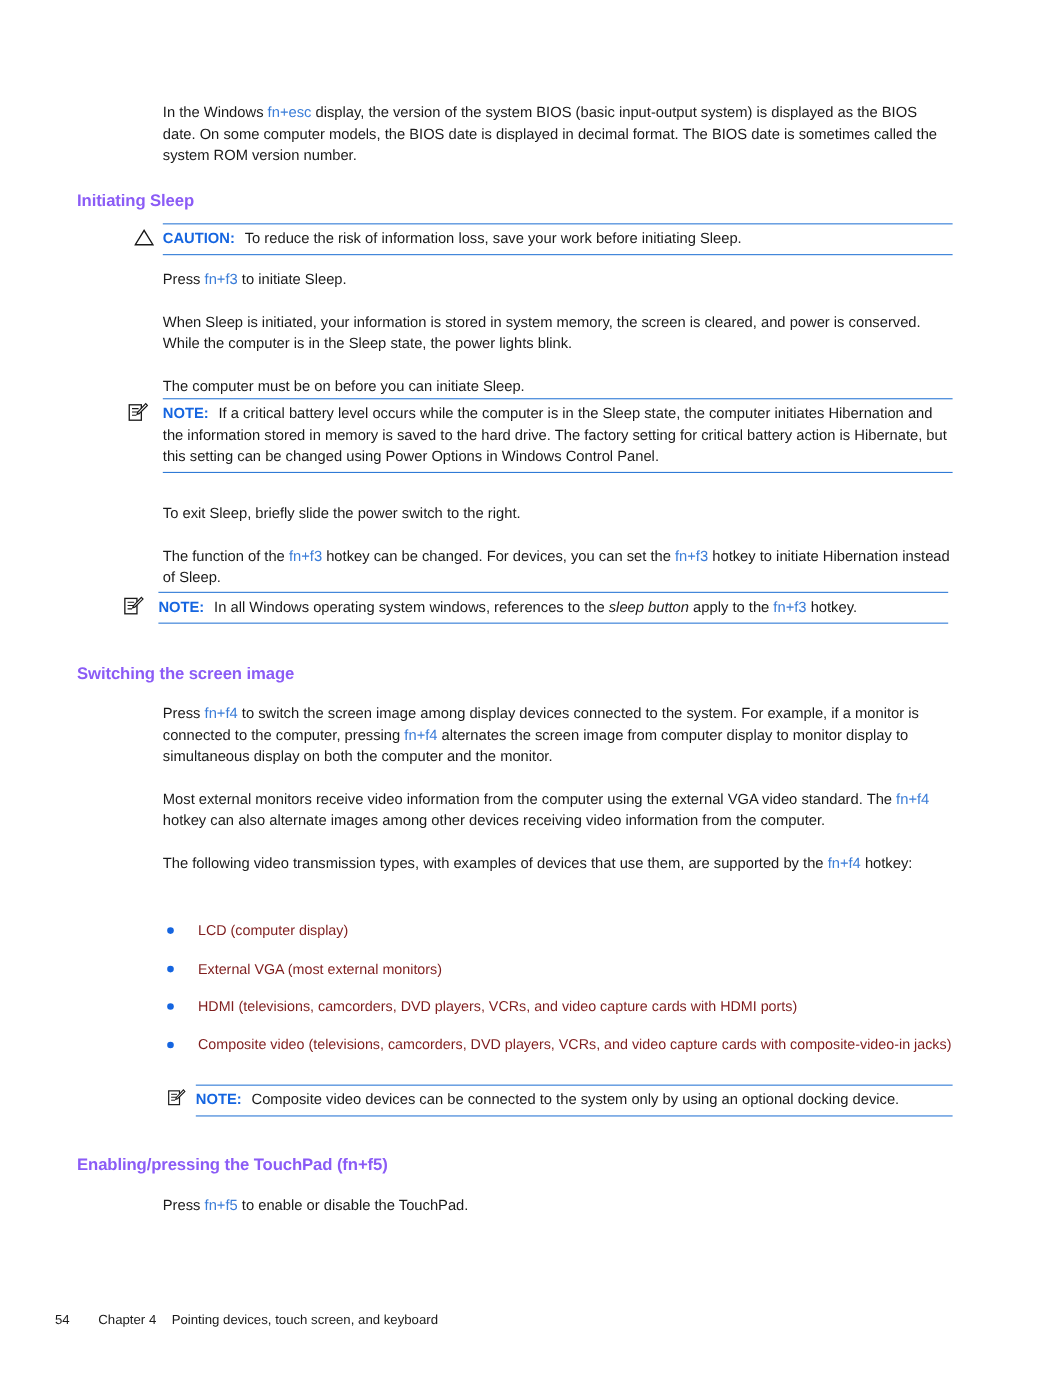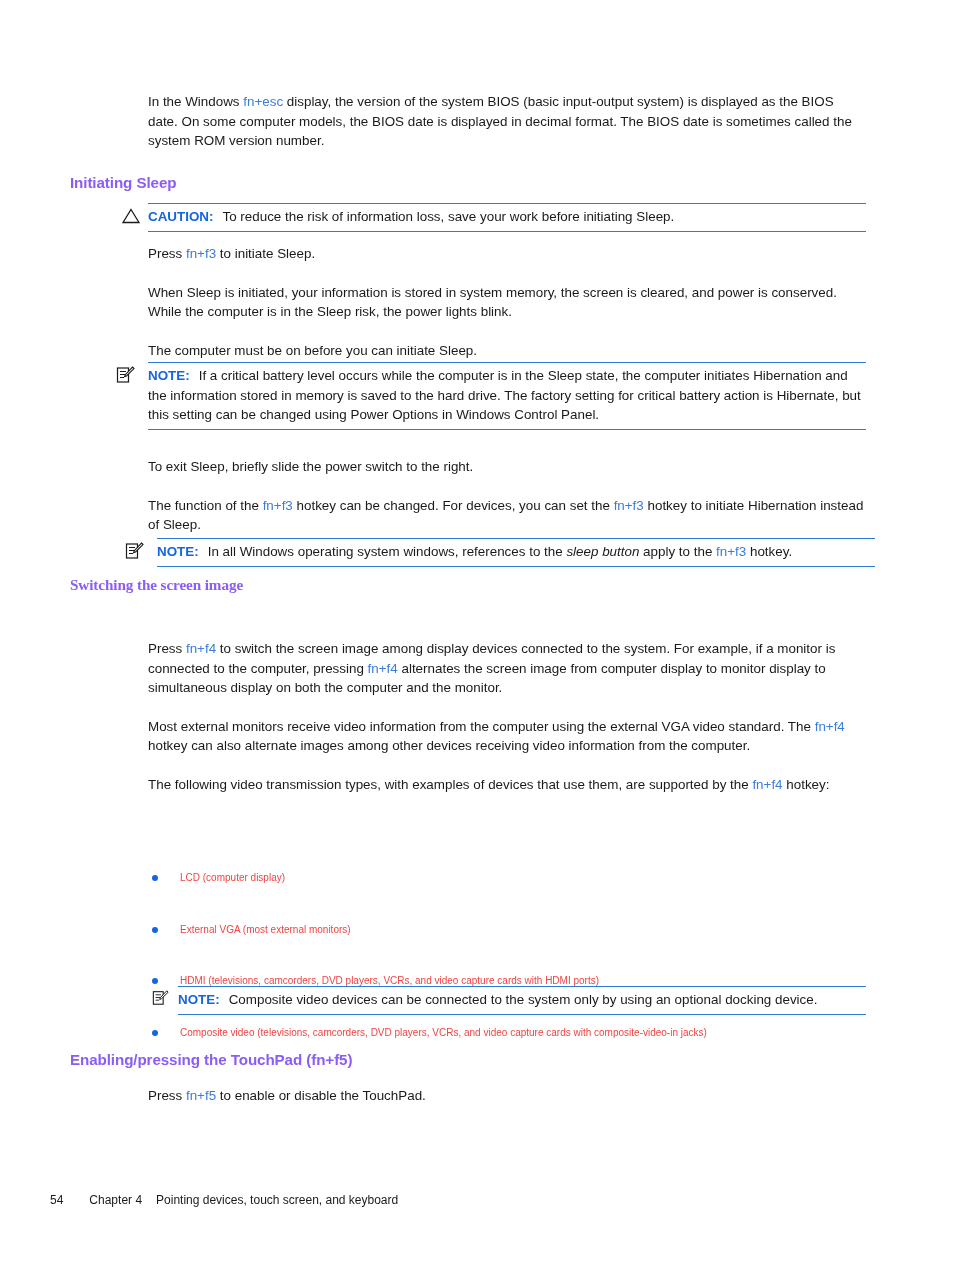--- a/index.html
+++ b/index.html
@@ -85,24 +85,23 @@
   
   .blist {
     position: absolute;
     left: 148px;
     width: 718px;
   }
   .bitem {
     position: relative;
     padding-left: 32px;
     margin-bottom: 14px;
-    font-size: 10px;
+    font-size: 13px;
     line-height: 19.6px;
-    color: #ef4444;
-    margin-top: 32px;
+    color: #7f1d1d;
   }
   .bdot {
     position: absolute;
     left: 4px;
     top: 7px;
     width: 6px;
     height: 6px;
     border-radius: 50%;
     background: #1565e0;
   }
@@ -138,21 +137,21 @@
       </svg>
     </span>
     <div class="rules">
       <div class="atext"><span class="alabel">CAUTION:</span><span class="agap"></span><span>To reduce the risk of information loss, save your work before initiating Sleep.</span></div>
     </div>
   </div>
 
   <div class="body-col" style="top:244px;">
     <p class="para"><span>Press </span><span class="kbd">fn+f3</span><span> to initiate Sleep.</span></p>
 
-    <p class="para">When Sleep is initiated, your information is stored in system memory, the screen is cleared, and power is conserved. While the computer is in the Sleep risk, the power lights blink.</p>
+    <p class="para">When Sleep is initiated, your information is stored in system memory, the screen is cleared, and power is conserved. While the computer is in the Sleep state, the power lights blink.</p>
 
     <p class="para" style="margin-bottom:12px;">The computer must be on before you can initiate Sleep.</p>
   </div>
 
   <div class="admon" style="left:148px; top:362px; width:718px;">
     <span class="admon-icon" style="left:-32px; top:3px;">
       <svg width="19" height="19" viewBox="0 0 19 19" aria-hidden="true">
         <rect x="1.5" y="3" width="11" height="14" fill="#ffffff" stroke="#1a1a1a" stroke-width="1.2"></rect>
         <line x1="4" y1="6.5" x2="10" y2="6.5" stroke="#1a1a1a" stroke-width="1"></line>
         <line x1="4" y1="9.5" x2="10" y2="9.5" stroke="#1a1a1a" stroke-width="1"></line>
@@ -164,36 +163,36 @@
       <div class="atext"><span class="alabel">NOTE:</span><span class="agap"></span><span>If a critical battery level occurs while the computer is in the Sleep state, the computer initiates Hibernation and the information stored in memory is saved to the hard drive. The factory setting for critical battery action is Hibernate, but this setting can be changed using Power Options in Windows Control Panel.</span></div>
     </div>
   </div>
 
   <div class="body-col" style="top:457px;">
     <p class="para">To exit Sleep, briefly slide the power switch to the right.</p>
 
     <p class="para" style="margin-bottom:0;"><span>The function of the </span><span class="kbd">fn+f3</span><span> hotkey can be changed. For devices, you can set the </span><span class="kbd">fn+f3</span><span> hotkey to initiate Hibernation instead of Sleep.</span></p>
   </div>
 
-  <div class="admon" style="left:157px; top:538px; width:718px;">
+  <div class="admon" style="left:144px; top:538px; width:718px;">
     <span class="admon-icon" style="left:-32px; top:3px;">
       <svg width="19" height="19" viewBox="0 0 19 19" aria-hidden="true">
         <rect x="1.5" y="3" width="11" height="14" fill="#ffffff" stroke="#1a1a1a" stroke-width="1.2"></rect>
         <line x1="4" y1="6.5" x2="10" y2="6.5" stroke="#1a1a1a" stroke-width="1"></line>
         <line x1="4" y1="9.5" x2="10" y2="9.5" stroke="#1a1a1a" stroke-width="1"></line>
         <line x1="4" y1="12.5" x2="8" y2="12.5" stroke="#1a1a1a" stroke-width="1"></line>
         <polygon points="16.5,2 18,3.6 10.5,11 8.6,11.6 9.3,9.7" fill="#ffffff" stroke="#1a1a1a" stroke-width="1.1"></polygon>
       </svg>
     </span>
     <div class="rules">
       <div class="atext"><span class="alabel">NOTE:</span><span class="agap"></span><span>In all Windows operating system windows, references to the </span><span class="ital">sleep button</span><span> apply to the </span><span class="kbd">fn+f3</span><span> hotkey.</span></div>
     </div>
   </div>
 
-  <h2 class="sect" style="top:576px;font-family:Liberation Serif, serif;">Switching the screen image</h2>
+  <h2 class="sect" style="top:604px;">Switching the screen image</h2>
 
   <div class="body-col" style="top:639px;">
     <p class="para"><span>Press </span><span class="kbd">fn+f4</span><span> to switch the screen image among display devices connected to the system. For example, if a monitor is connected to the computer, pressing </span><span class="kbd">fn+f4</span><span> alternates the screen image from computer display to monitor display to simultaneous display on both the computer and the monitor.</span></p>
 
     <p class="para"><span>Most external monitors receive video information from the computer using the external VGA video standard. The </span><span class="kbd">fn+f4</span><span> hotkey can also alternate images among other devices receiving video information from the computer.</span></p>
 
     <p class="para" style="margin-bottom:0;"><span>The following video transmission types, with examples of devices that use them, are supported by the </span><span class="kbd">fn+f4</span><span> hotkey:</span></p>
   </div>
 
   <div class="blist" style="top:836px;">

